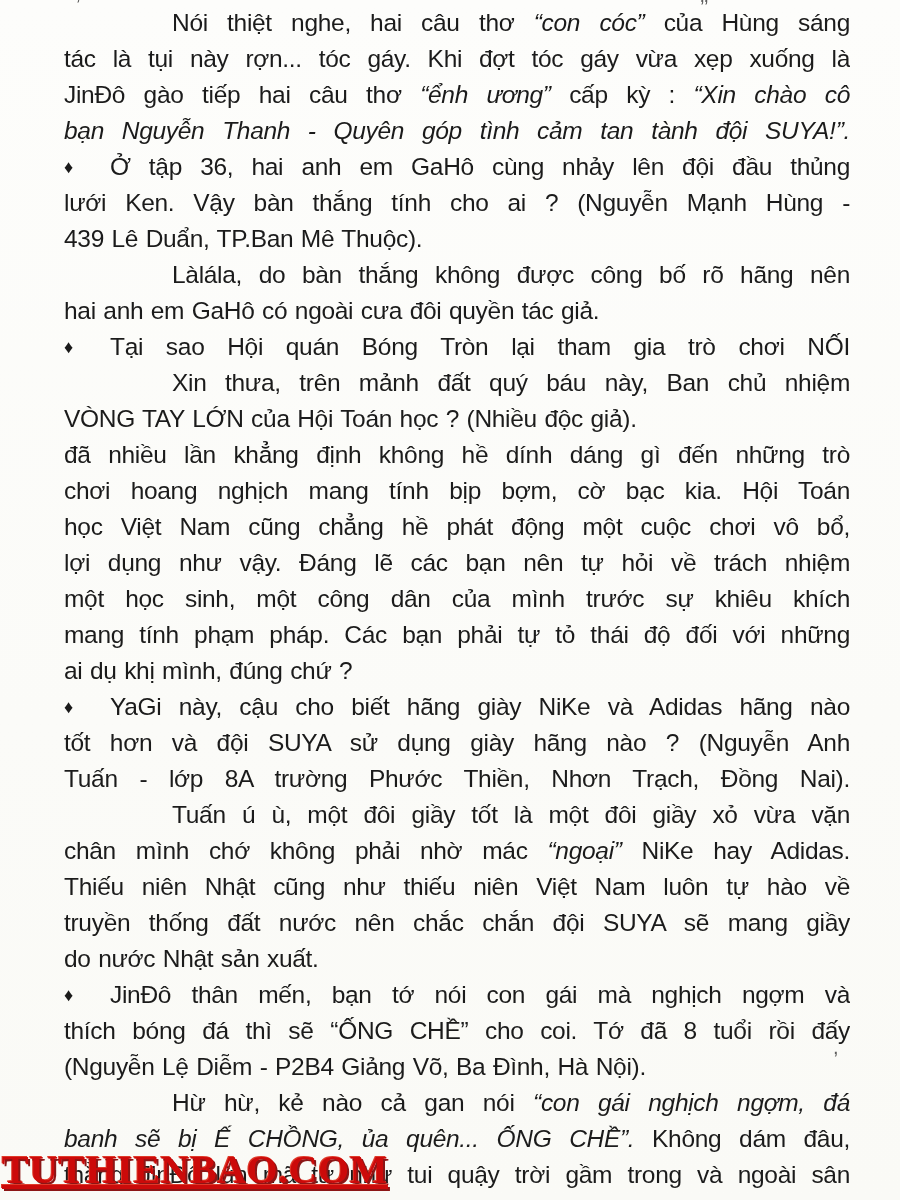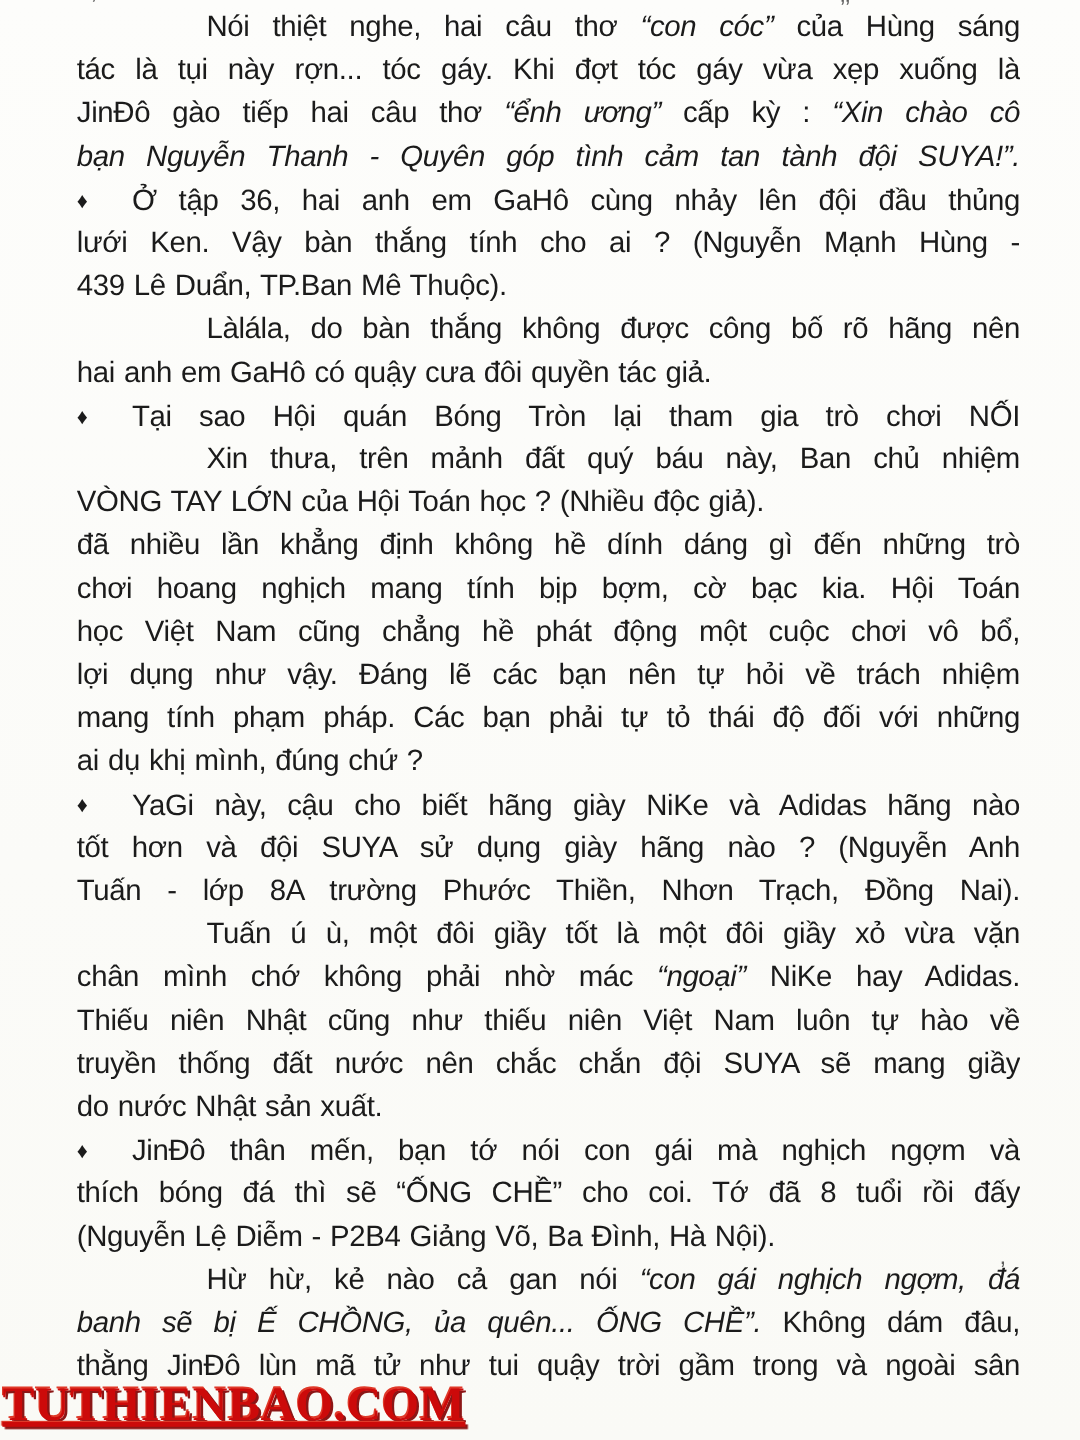--- a/index.html
+++ b/index.html
@@ -79,28 +79,29 @@
 <div id="scan-page">
   <div id="text-block">
       <div class="line indent"><span>Nói thiệt nghe, hai câu thơ </span><span class="it">“con cóc”</span><span> của Hùng sáng</span></div>
       <div class="line"><span>tác là tụi này rợn... tóc gáy. Khi đợt tóc gáy vừa xẹp xuống là</span></div>
       <div class="line"><span>JinĐô gào tiếp hai câu thơ </span><span class="it">“ểnh ương”</span><span> cấp kỳ : </span><span class="it">“Xin chào cô</span></div>
       <div class="line"><span class="it">bạn Nguyễn Thanh - Quyên góp tình cảm tan tành đội SUYA!”.</span></div>
       <div class="line"><span class="bullet">♦</span><span>Ở tập 36, hai anh em GaHô cùng nhảy lên đội đầu thủng</span></div>
       <div class="line"><span>lưới Ken. Vậy bàn thắng tính cho ai ? (Nguyễn Mạnh Hùng -</span></div>
       <div class="line lastline"><span>439 Lê Duẩn, TP.Ban Mê Thuộc).</span></div>
       <div class="line indent"><span>Làlála, do bàn thắng không được công bố rõ hãng nên</span></div>
-      <div class="line lastline"><span>hai anh em GaHô có quậy cưa đôi quyền tác giả.</span></div>
+      <div class="line lastline"><span>hai anh em GaHô có ngoài cưa đôi quyền tác giả.</span></div>
       <div class="line"><span class="bullet">♦</span><span>Tại sao Hội quán Bóng Tròn lại tham gia trò chơi NỐI</span></div>
       <div class="line indent"><span>Xin thưa, trên mảnh đất quý báu này, Ban chủ nhiệm</span></div>
       <div class="line lastline"><span>VÒNG TAY LỚN của Hội Toán học ? (Nhiều độc giả).</span></div>
       <div class="line"><span>đã nhiều lần khẳng định không hề dính dáng gì đến những trò</span></div>
       <div class="line"><span>chơi hoang nghịch mang tính bịp bợm, cờ bạc kia. Hội Toán</span></div>
       <div class="line"><span>học Việt Nam cũng chẳng hề phát động một cuộc chơi vô bổ,</span></div>
       <div class="line"><span>lợi dụng như vậy. Đáng lẽ các bạn nên tự hỏi về trách nhiệm</span></div>
+      <div class="line"><span>một học sinh, một công dân của mình trước sự khiêu khích</span></div>
       <div class="line"><span>mang tính phạm pháp. Các bạn phải tự tỏ thái độ đối với những</span></div>
       <div class="line lastline"><span>ai dụ khị mình, đúng chứ ?</span></div>
       <div class="line"><span class="bullet">♦</span><span>YaGi này, cậu cho biết hãng giày NiKe và Adidas hãng nào</span></div>
       <div class="line"><span>tốt hơn và đội SUYA sử dụng giày hãng nào ? (Nguyễn Anh</span></div>
       <div class="line"><span>Tuấn - lớp 8A trường Phước Thiền, Nhơn Trạch, Đồng Nai).</span></div>
       <div class="line indent"><span>Tuấn ú ù, một đôi giầy tốt là một đôi giầy xỏ vừa vặn</span></div>
       <div class="line"><span>chân mình chớ không phải nhờ mác </span><span class="it">“ngoại”</span><span> NiKe hay Adidas.</span></div>
       <div class="line"><span>Thiếu niên Nhật cũng như thiếu niên Việt Nam luôn tự hào về</span></div>
       <div class="line"><span>truyền thống đất nước nên chắc chắn đội SUYA sẽ mang giầy</span></div>
       <div class="line lastline"><span>do nước Nhật sản xuất.</span></div>

